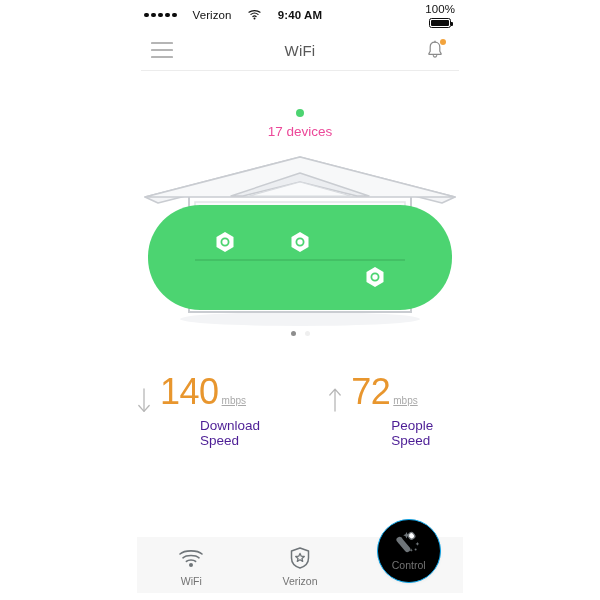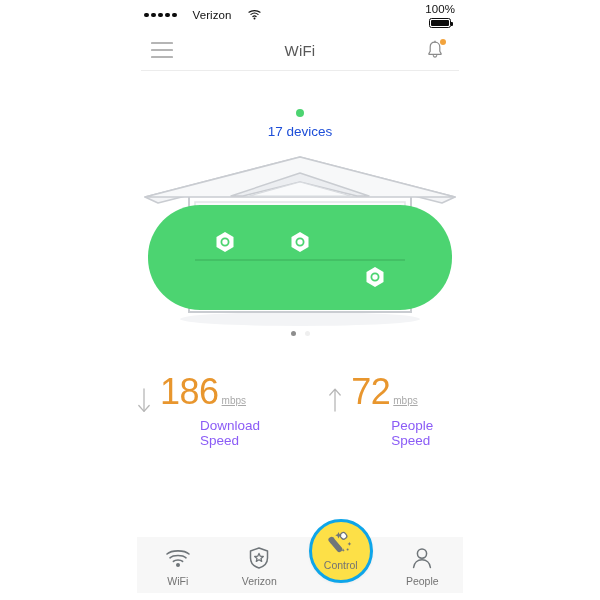--- a/index.html
+++ b/index.html
@@ -174,21 +174,21 @@
     width: 8px;
     height: 8px;
     border-radius: 50%;
     background: #4cd471;
     display: block;
     margin-top: 2px;
   }
   .devices {
     margin-top: 7px;
     font-size: 13.5px;
-    color: #1d4ed8;
+    color: #ec4899;
   }
 
   
   .illus {
     position: relative;
     width: 326px;
     height: 180px;
     margin-top: 10px;
   }
   .illus svg { display: block; }
@@ -237,21 +237,21 @@
     letter-spacing: -0.5px;
   }
   .speed-unit {
     font-size: 10px;
     color: #a9a9a9;
     text-decoration: underline;
   }
   .speed-label {
     margin-top: 8px;
     font-size: 13.5px;
-    color: #8b5cf6;
+    color: #4c1d95;
     text-align: left;
     padding-left: 40px;
   }
 
   
   .tabbar {
     position: absolute;
     left: 0;
     bottom: 7px;
     width: 326px;
@@ -282,22 +282,22 @@
     position: relative;
   }
   .center-circle {
     position: absolute;
     left: 50%;
     top: -18px;
     transform: translateX(-50%);
     width: 64px;
     height: 64px;
     border-radius: 50%;
-    background: #fde047;
-    border: 3px solid #0ea5e9;
+    background: #000000;
+    border: 1px solid #0ea5e9;
     box-shadow: 0 1px 3px rgba(0,0,0,0.05);
     display: flex;
     flex-direction: column;
     align-items: center;
     justify-content: center;
     box-sizing: border-box;
   }
   .center-circle .tlabel { margin-top: 4px; }
 </style>
 </head>
@@ -317,20 +317,21 @@
       <span class="sb-carrier">Verizon</span>
       <span>
         <svg width="13" height="11" viewBox="0 0 13 11">
           <path d="M1 3.2 C3.6 1 9.4 1 12 3.2" stroke="#111" stroke-width="1.2" fill="none" stroke-linecap="round"></path>
           <path d="M3 5.4 C5 3.8 8 3.8 10 5.4" stroke="#111" stroke-width="1.2" fill="none" stroke-linecap="round"></path>
           <path d="M4.9 7.5 C5.9 6.7 7.1 6.7 8.1 7.5" stroke="#111" stroke-width="1.2" fill="none" stroke-linecap="round"></path>
           <circle cx="6.5" cy="9.4" r="1" fill="#111"></circle>
         </svg>
       </span>
     </div>
+    <div class="sb-center">9:40 AM</div>
     <div class="sb-right">
       <span>100%</span>
       <span class="batt">
           <i></i>
         </span>
     </div>
   </div>
 
   <div class="navbar">
     <div class="hamburger">
@@ -398,21 +399,21 @@
   <div class="speeds">
     <div class="speed">
       <span class="arrow">
         <svg width="14" height="26" viewBox="0 0 14 26">
           <path d="M7 1 V23" stroke="#b7b7b7" stroke-width="1.3" fill="none" stroke-linecap="round"></path>
           <path d="M1.8 17.5 L7 23.4 L12.2 17.5" stroke="#b7b7b7" stroke-width="1.3" fill="none" stroke-linecap="round" stroke-linejoin="round"></path>
         </svg>
       </span>
       <span>
         <span class="speed-num-row">
-          <span class="speed-num">186</span>
+          <span class="speed-num">140</span>
           <span class="speed-unit">mbps</span>
         </span>
         <div class="speed-label">Download Speed</div>
       </span>
     </div>
 
     <div class="speed">
       <span class="arrow">
         <svg width="14" height="26" viewBox="0 0 14 26">
           <path d="M7 23 V1.6" stroke="#b7b7b7" stroke-width="1.3" fill="none" stroke-linecap="round"></path>
@@ -464,25 +465,16 @@
             <path d="M17.2 19.6 L17.7 20.7 L18.8 21.2 L17.7 21.7 L17.2 22.8 L16.7 21.7 L15.6 21.2 L16.7 20.7 Z" fill="#6f7579"></path>
             <circle cx="7.2" cy="9.6" r="1" fill="#6f7579"></circle>
             <circle cx="21.6" cy="20.4" r="1" fill="#6f7579"></circle>
             <circle cx="5.4" cy="13.6" r="0.9" fill="#6f7579"></circle>
           </svg>
         </div>
         <div class="tlabel">Control</div>
       </div>
     </div>
 
-    <div class="tab">
-      <div class="ticon">
-        <svg width="22" height="24" viewBox="0 0 22 24">
-          <circle cx="11" cy="7.6" r="4.6" fill="none" stroke="#6f7579" stroke-width="1.5"></circle>
-          <path d="M2.6 21.5 C3.2 16.6 6.7 13.8 11 13.8 C15.3 13.8 18.8 16.6 19.4 21.5" fill="none" stroke="#6f7579" stroke-width="1.5" stroke-linecap="round"></path>
-        </svg>
-      </div>
-      <div class="tlabel">People</div>
-    </div>
 
 
   </div>
 </div>
 
 </body></html>

